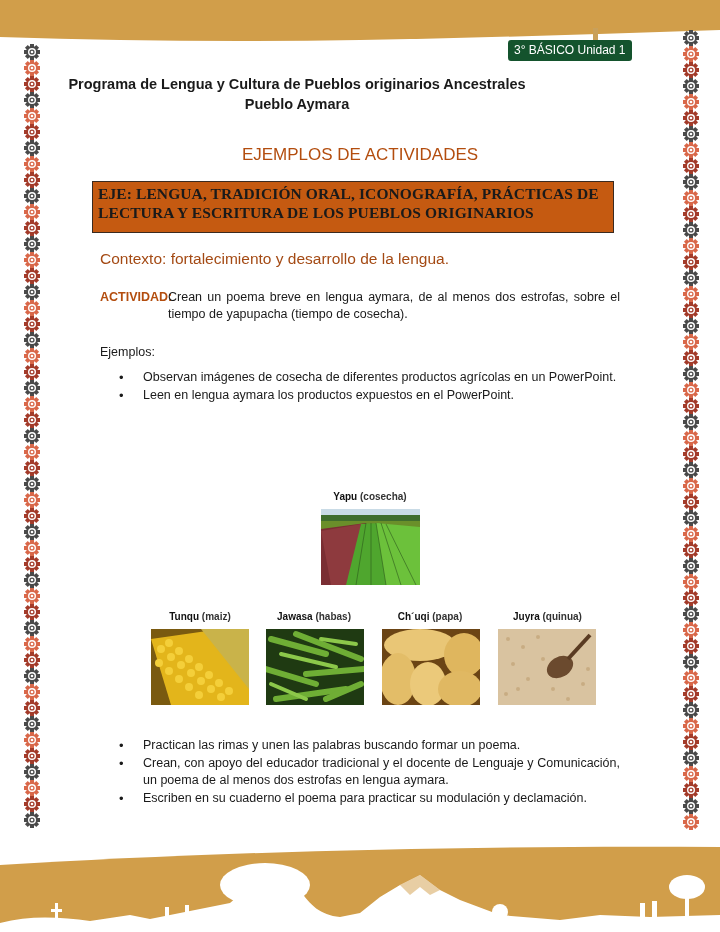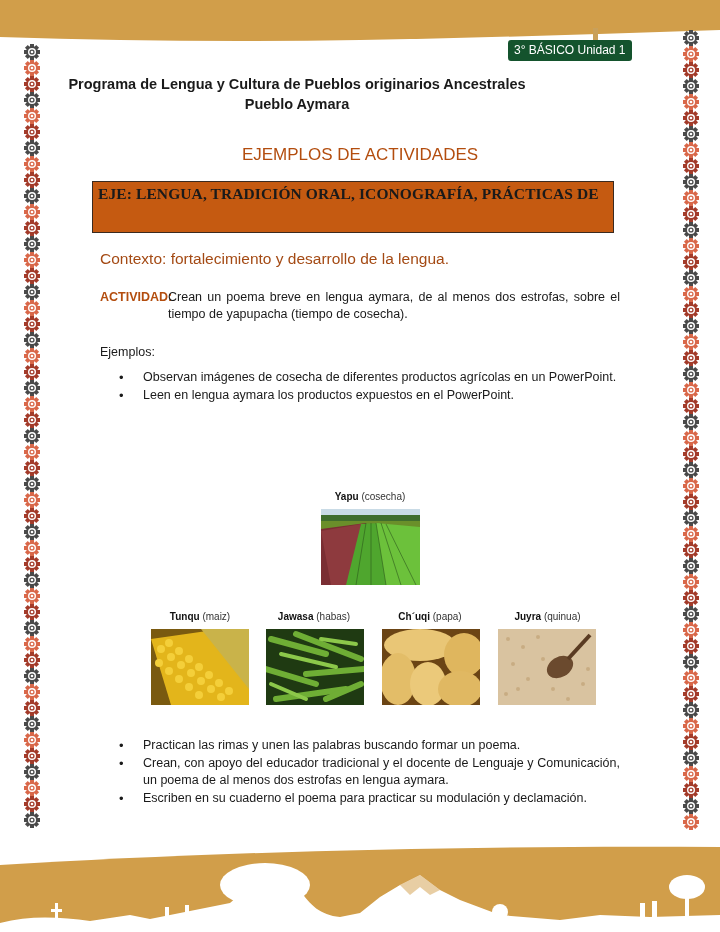--- a/index.html
+++ b/index.html
@@ -32,21 +32,21 @@
   .activity-text b { font-weight: normal; }
 
   .examples-label { position: absolute; left: 100px; top: 345px; font-weight: normal; font-size: 12.5px; }
 
   ul.bullets { position: absolute; left: 100px; width: 520px; list-style: none; font-size: 12.5px; line-height: 17.5px; }
   ul.bullets li { position: relative; padding-left: 43px; text-align: justify; }
   ul.bullets li::before { content: "•"; position: absolute; left: 19px; top: 0; font-size: 13px; }
   .bullets-1 { top: 369px; }
   .bullets-2 { top: 737px; }
 
-  .caption { position: absolute; font-size: 10px; color: #333; text-align: center; font-weight: normal; }
+  .caption { position: absolute; font-size: 10px; color: #333; text-align: center; font-weight: bold; }
   .caption b { color: #111; }
   .photo { position: absolute; overflow: hidden; }
 
   .footer { position: absolute; left: 0; top: 845px; width: 720px; height: 87px; }
 </style>
 </head>
 <body>
 
 <svg class="top-band" viewBox="0 0 720 46" preserveAspectRatio="none">
   <path d="M0 0 H720 V30 C600 34 480 38 360 40 C240 42 120 41 0 37 Z" fill="#d19e4a"></path>
@@ -1246,20 +1246,21 @@
       <circle cx="9" cy="8" r="1.3" fill="#fff"></circle>
     </svg>
   </div>
 
 <div class="title title-1">Programa de Lengua y Cultura de Pueblos originarios Ancestrales</div>
 <div class="title title-2">Pueblo Aymara</div>
 <div class="section-heading">EJEMPLOS DE ACTIVIDADES</div>
 
 <div class="eje-box">
   <div>EJE: LENGUA, TRADICIÓN ORAL, ICONOGRAFÍA, PRÁCTICAS DE</div>
+  <div>LECTURA Y ESCRITURA DE LOS PUEBLOS ORIGINARIOS</div>
 </div>
 
 <div class="context">Contexto: fortalecimiento y desarrollo de la lengua.</div>
 
 <div class="activity">
   <span class="activity-label">ACTIVIDAD:</span>
   <div class="activity-text"><span>Crean un poema breve en lengua aymara, de al menos dos estrofas, sobre el tiempo de </span><b>yapupacha</b><span> (tiempo de cosecha).</span></div>
 </div>
 
 <div class="examples-label">Ejemplos:</div>

